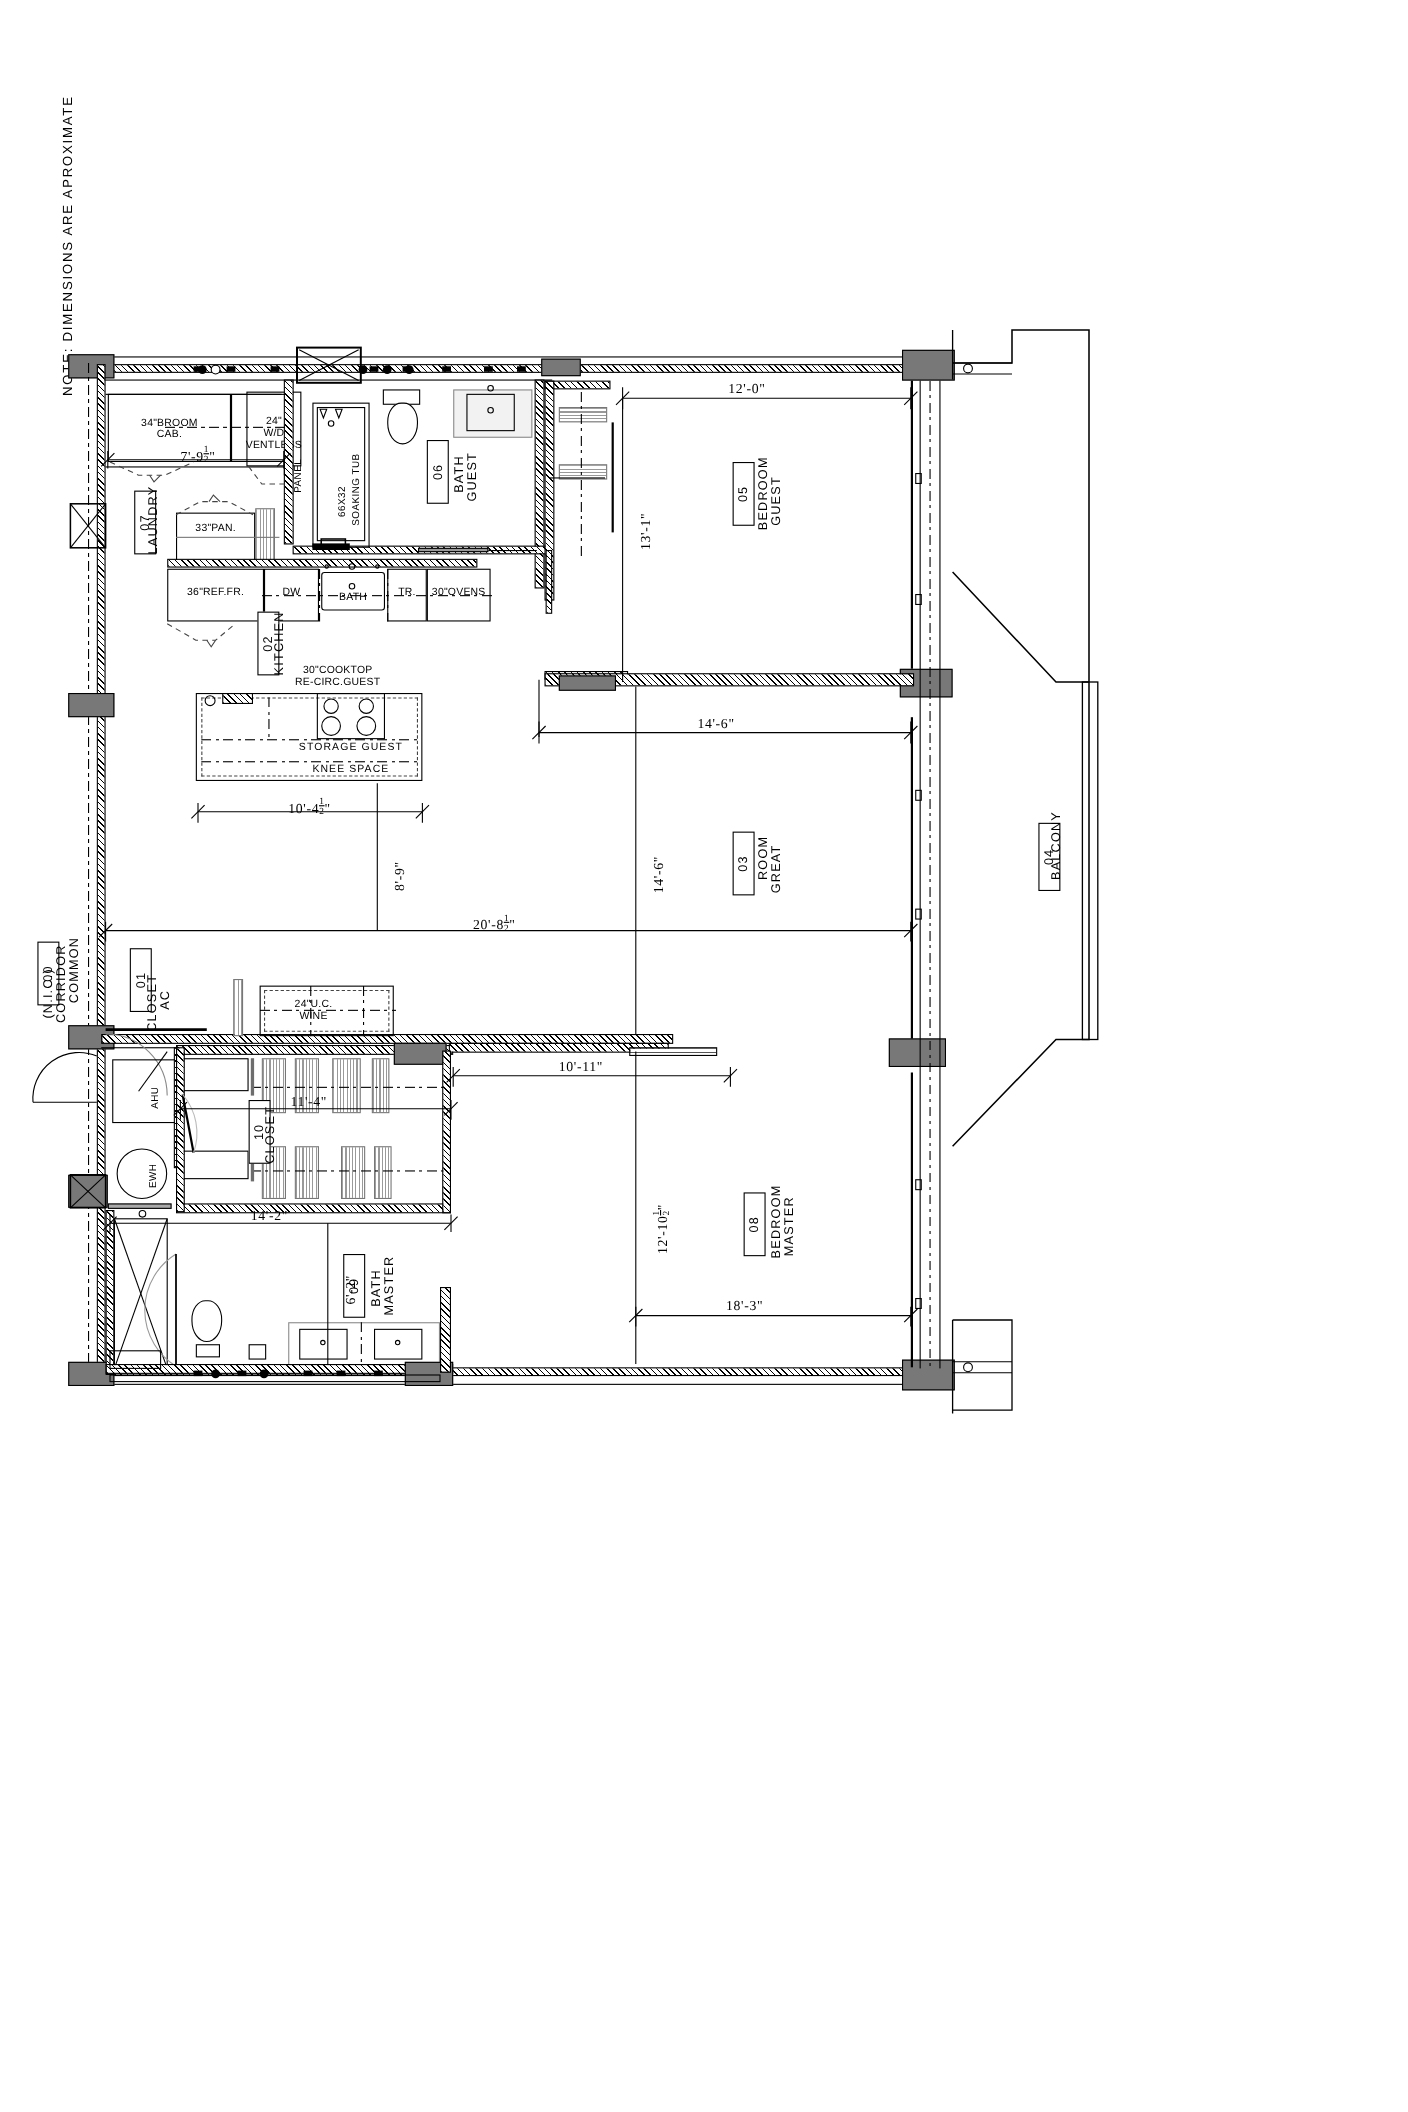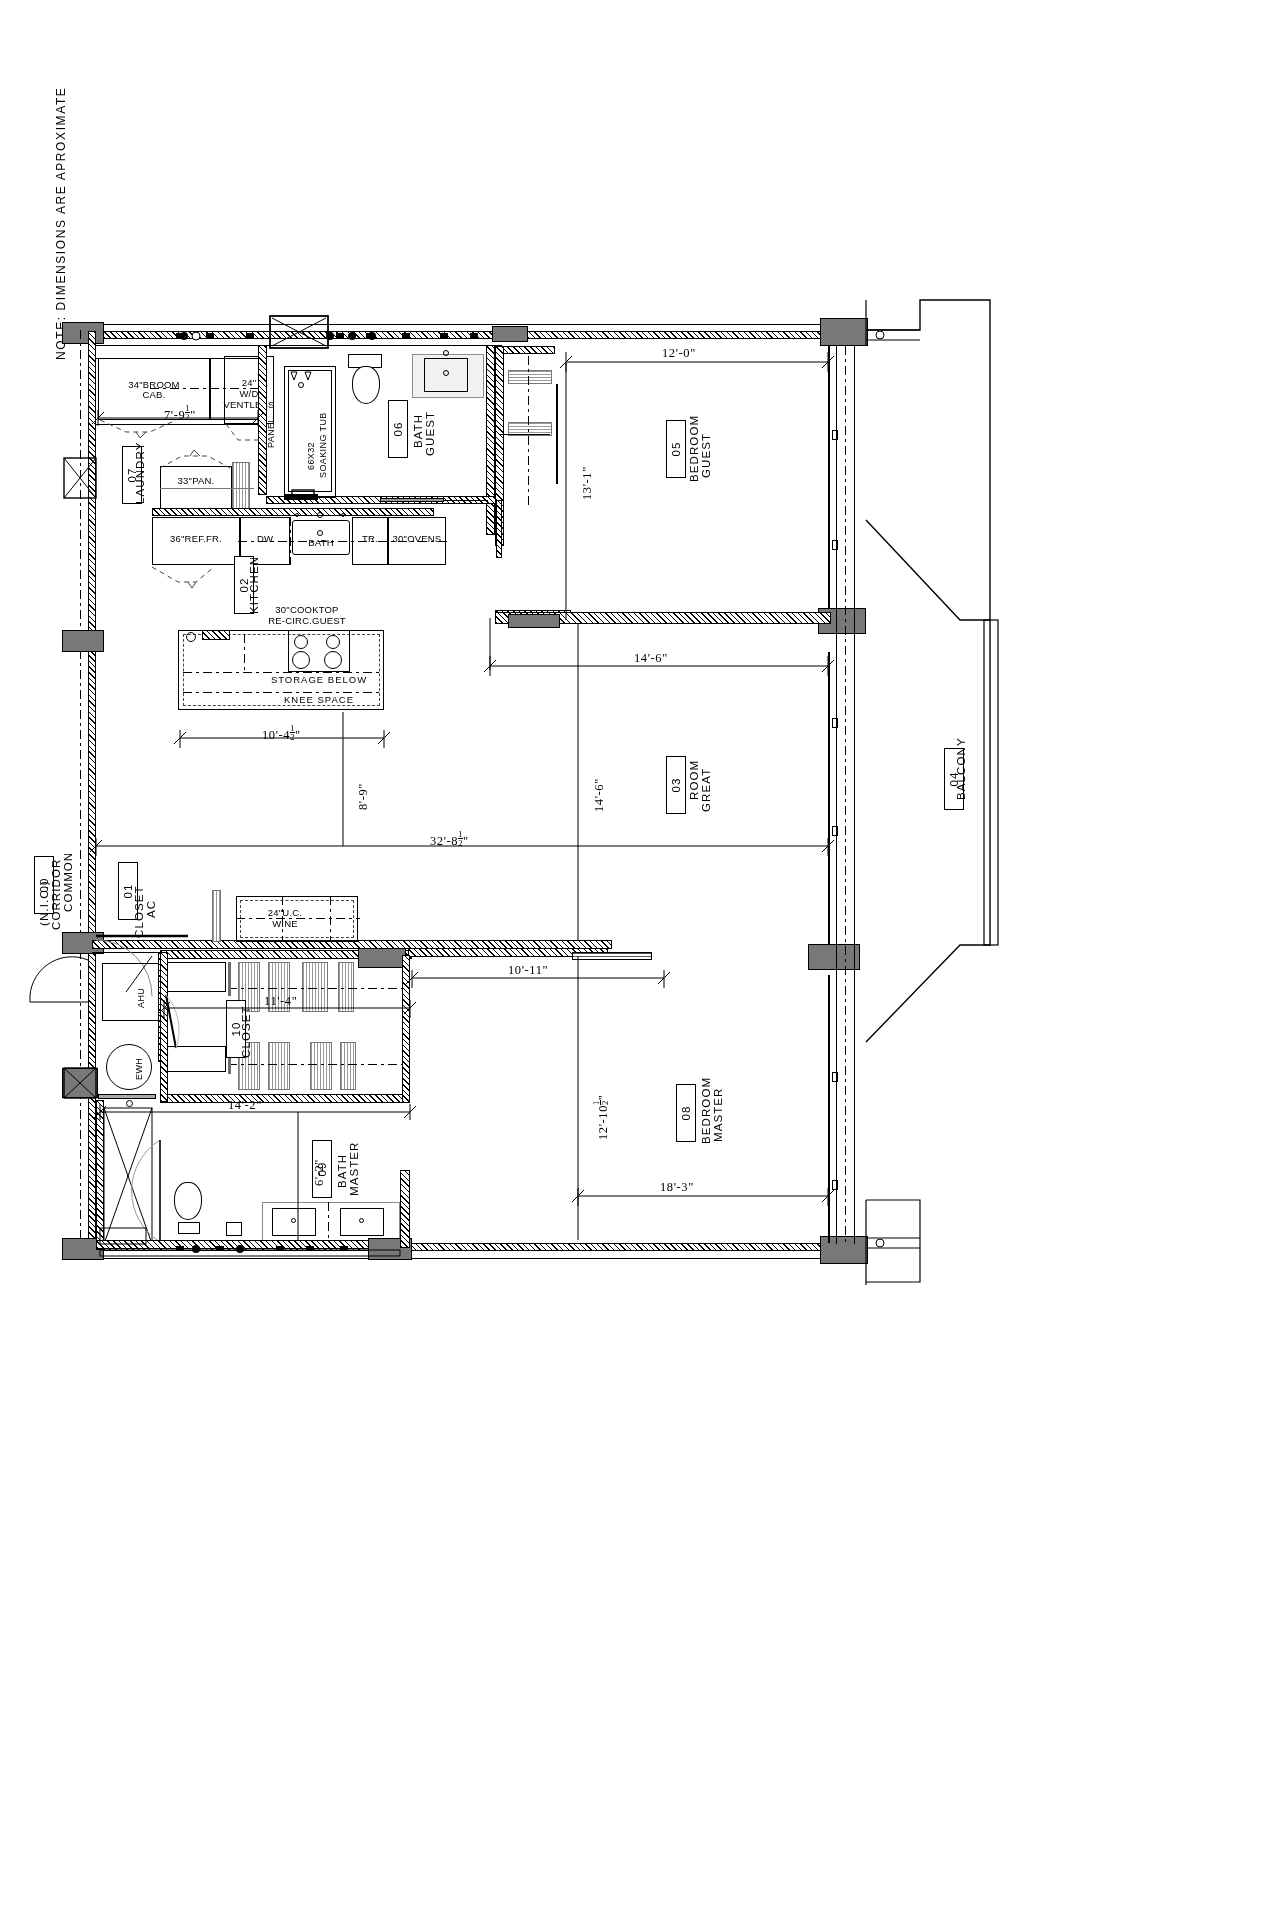--- a/index.html
+++ b/index.html
@@ -224,21 +224,21 @@
   <div class="circ" style="left:186px;top:632px;width:10px;height:10px;"></div>
   <div class="wall" style="left:202px;top:630px;width:28px;height:10px;background:repeating-linear-gradient(45deg,#000 0 1px,#fff 1px 4px);border:1.5px solid #000;box-sizing:border-box;"></div>
   <div class="thinbox" style="left:288px;top:630px;width:62px;height:42px;"></div>
   <div class="circ" style="left:294px;top:635px;width:14px;height:14px;"></div>
   <div class="circ" style="left:326px;top:635px;width:14px;height:14px;"></div>
   <div class="circ" style="left:292px;top:651px;width:18px;height:18px;"></div>
   <div class="circ" style="left:324px;top:651px;width:18px;height:18px;"></div>
   <div class="cl" style="left:183px;top:672px;width:198px;"></div>
   <div class="cl" style="left:183px;top:692px;width:198px;"></div>
   <div class="clv" style="left:244px;top:634px;height:38px;"></div>
-  <div class="lbl" style="left:256px;top:675px;width:126px;letter-spacing:1px;">STORAGE BELOW</div>
+  <div class="lbl" style="left:256px;top:675px;width:126px;letter-spacing:1px;">STORAGE GUEST</div>
   <div class="lbl" style="left:256px;top:695px;width:126px;letter-spacing:1px;">KNEE SPACE</div>
 
   <div class="hatchv" style="left:486px;top:345px;width:9px;height:190px;"></div>
   <div class="hatch" style="left:266px;top:496px;width:232px;height:8px;"></div>
 
   <div class="thinbox" style="left:284px;top:366px;width:52px;height:132px;"></div>
   <div class="thinbox" style="left:288px;top:370px;width:44px;height:122px;"></div>
   <div class="lblv" style="left:306px;top:470px;">66X32</div>
   <div class="lblv" style="left:318px;top:478px;">SOAKING TUB</div>
   <svg style="left:0;top:0;width:1280px;height:1920px;">
@@ -477,21 +477,21 @@
 
   <div class="dimtxt" style="left:634px;top:651px;">14'-6"</div>
   <div class="dimv" style="left:592px;top:812px;">14'-6"</div>
 
   <div class="dimtxt" style="left:262px;top:724px;">
     <span>10'-4</span><span class="frac"><b>1</b><i>2</i></span><span>"</span>
   </div>
   <div class="dimv" style="left:356px;top:810px;">8'-9"</div>
 
   <div class="dimtxt" style="left:430px;top:830px;">
-    <span>32'-8</span><span class="frac"><b>1</b><i>2</i></span><span>"</span>
+    <span>20'-8</span><span class="frac"><b>1</b><i>2</i></span><span>"</span>
   </div>
 
   <div class="dimtxt" style="left:508px;top:963px;">10'-11"</div>
   <div class="dimtxt" style="left:264px;top:994px;">11'-4"</div>
   <div class="dimtxt" style="left:228px;top:1098px;">14'-2"</div>
   <div class="dimv" style="left:312px;top:1186px;">6'-2"</div>
 
   <div class="dimv" style="left:592px;top:1140px;">
     <span>12'-10</span><span class="frac"><b>1</b><i>2</i></span><span>"</span>
   </div>

